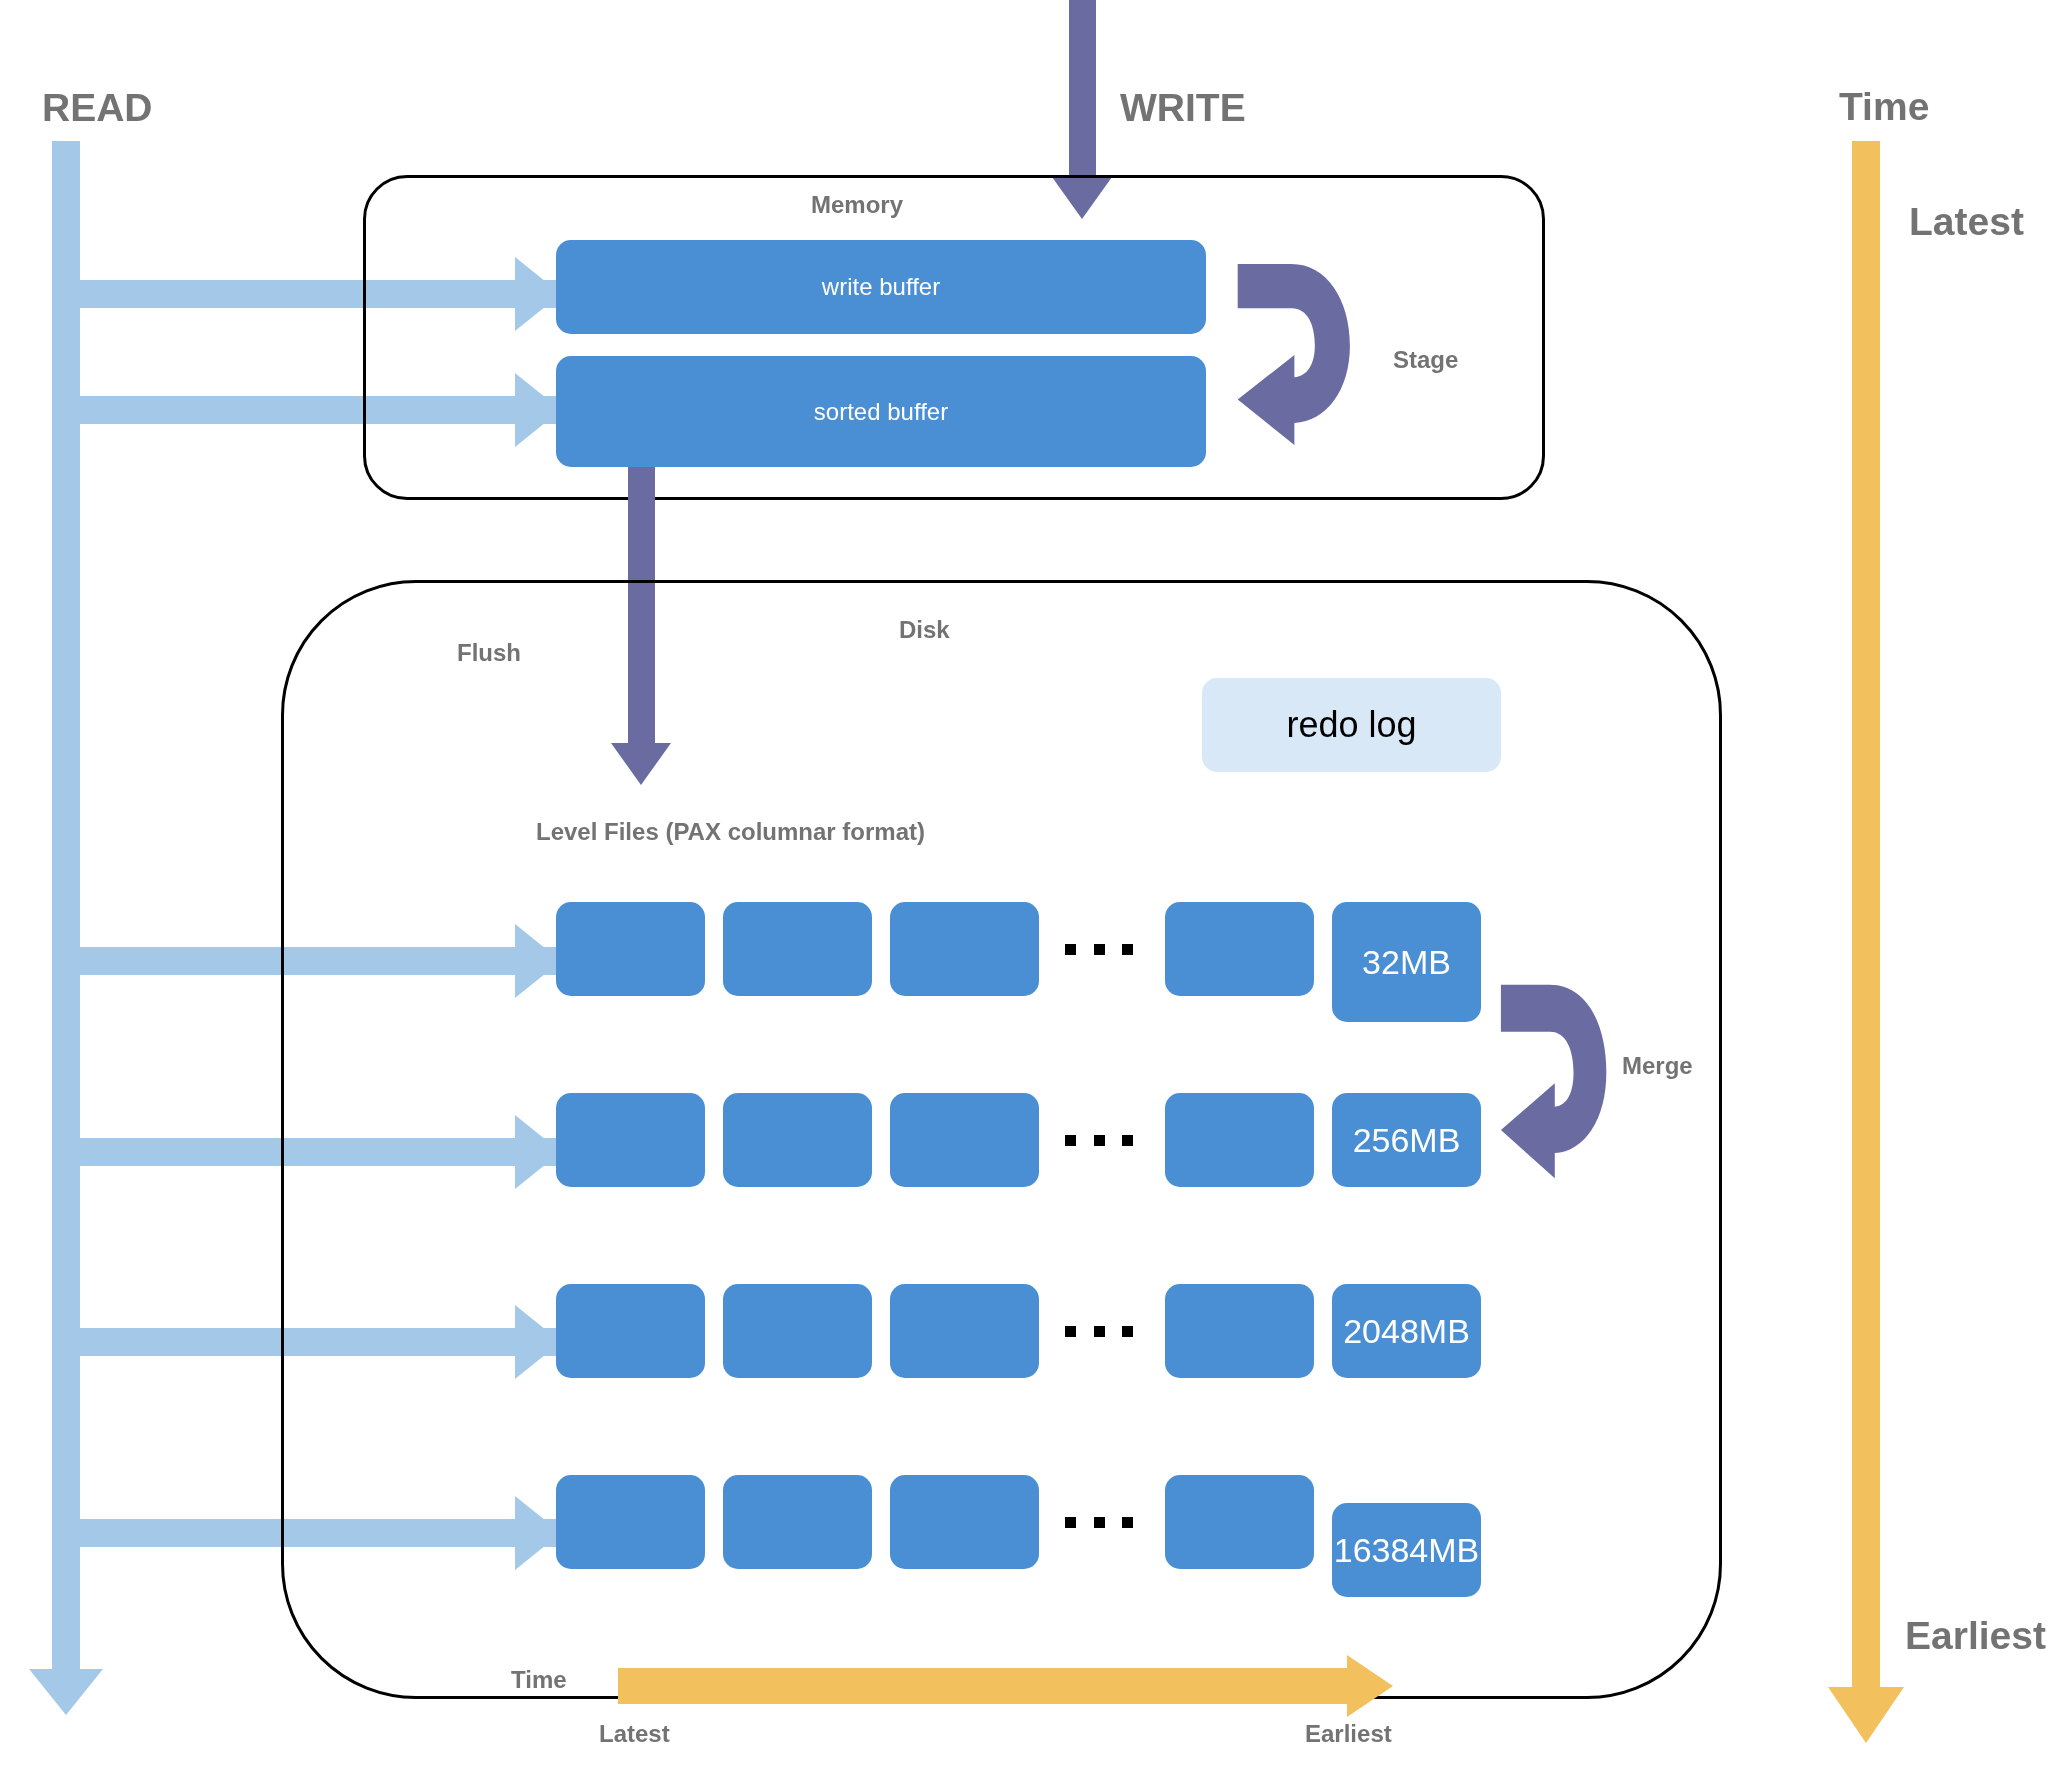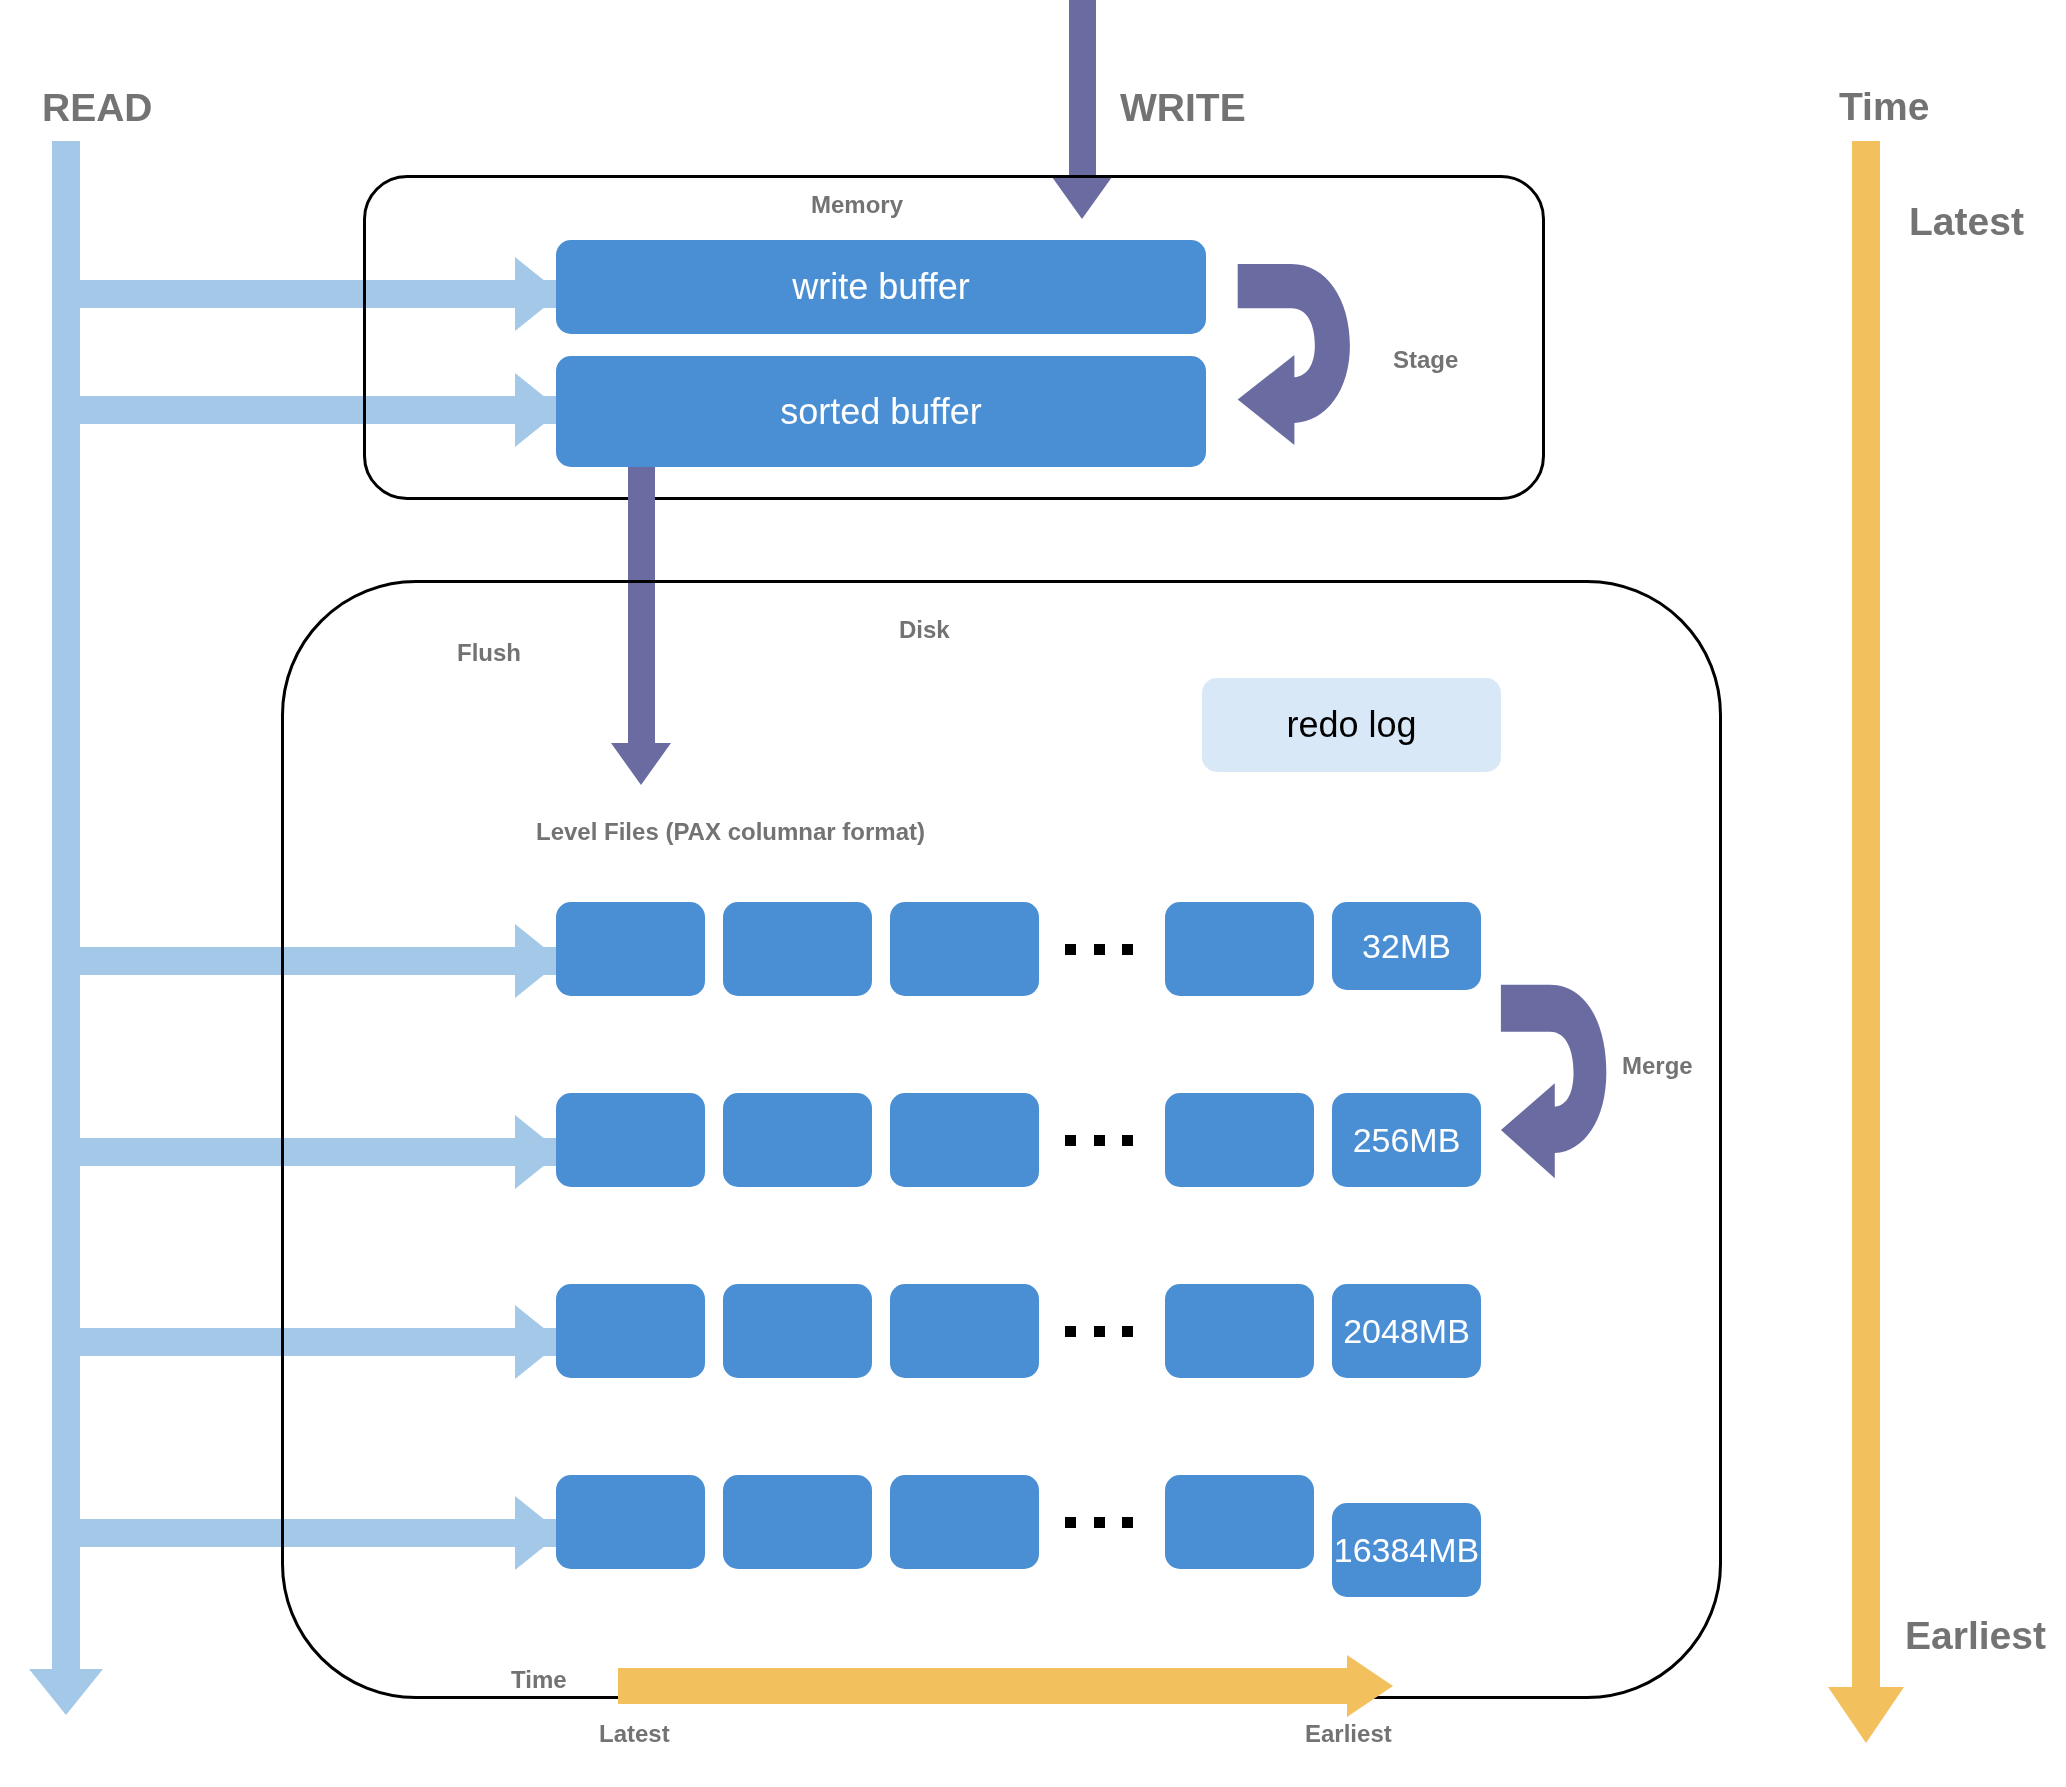--- a/index.html
+++ b/index.html
@@ -39,21 +39,21 @@
 
   
   .blue-block {
     position: absolute;
     background: #4a8fd4;
     border-radius: 16.4px;
     color: #ffffff;
     display: flex;
     align-items: center;
     justify-content: center;
-    font-size: 36px;
+    font-size: 24px;
     font-weight: normal;
     box-sizing: border-box;
   }
   .buffer-block { border-radius: 15px; }
 
   .file-cell {
     position: absolute;
     background: #4a8fd4;
     border-radius: 15px;
   }
@@ -215,21 +215,21 @@
 
   <div class="file-cell" style="left:556px; top:902px; width:149px; height:94px;"></div>
   <div class="file-cell" style="left:723px; top:902px; width:149px; height:94px;"></div>
   <div class="file-cell" style="left:890px; top:902px; width:149px; height:94px;"></div>
   <div class="dots" style="left:1065px; top:944px;">
     <i></i>
       <i></i>
       <i></i>
   </div>
   <div class="file-cell" style="left:1165px; top:902px; width:149px; height:94px;"></div>
-  <div class="file-cell-label" style="left:1332px; top:902px; width:149px; height:88px;">
+  <div class="file-cell-label" style="left:1332px; top:902px; width:149px; height:120px;">
     <span>32MB</span>
   </div>
 
   <svg class="ovl" width="141" height="205" style="left:1496px; top:979px;" viewBox="0 0 240 350">
     <path d="M 8,10 L 92,10 C 150,10 188,70 188,160 C 188,240 150,295 100,297
              L 100,340 L 8,258 L 100,178 L 100,218
              C 122,216 132,192 132,160 C 132,122 120,90 92,90 L 8,90 Z" fill="#6a6ca1"></path>
   </svg>
   <div class="lbl lbl-lg" style="left:1622px; top:1054px;">Merge</div>
 

